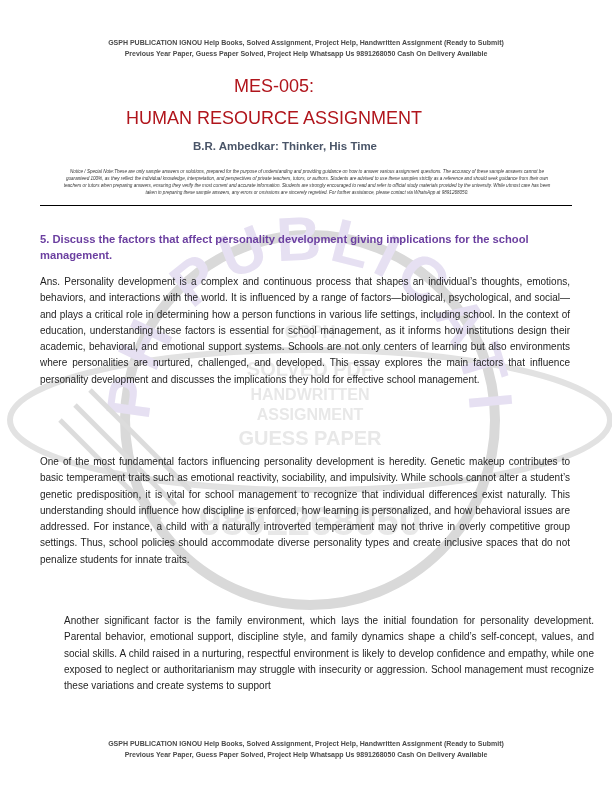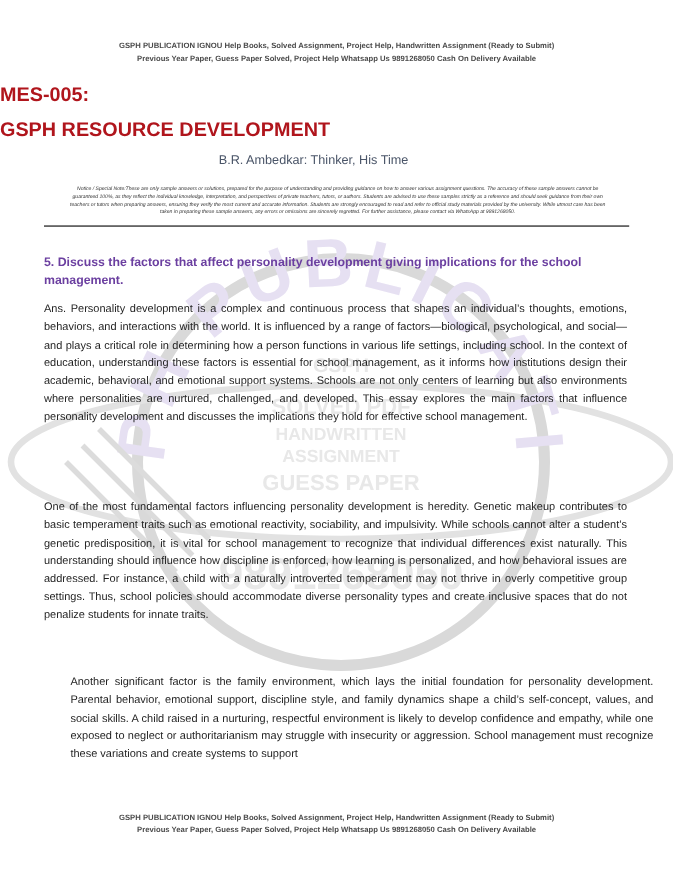--- a/index.html
+++ b/index.html
@@ -9,28 +9,28 @@
     }
     .watermark { position: absolute; left: 0; top: 0; width: 612px; height: 792px; pointer-events: none; z-index: 0; }
     .page { position: relative; z-index: 1; }
     .header-note, .footer-note {
       position: absolute; left: 0; width: 612px; text-align: center;
       font-size: 7px; font-weight: bold; color: #4a4a4a; line-height: 11px;
     }
     .header-note { top: 37px; }
     .footer-note { top: 738px; }
     .title {
-      position: absolute; left: 0; width: 548px; 
-      color: #b0151c; font-weight: bold; font-size: 18px;
+      position: absolute; left: 0; width: 548px; text-align: center;
+      color: #b0151c; font-weight: normal; font-size: 18px;
     }
     .title-code { top: 76px; }
     .title-name { top: 108px; }
     .subtitle {
       position: absolute; top: 140px; left: 0; width: 570px; text-align: center;
-      color: #4a5568; font-weight: normal; font-size: 11.5px;
+      color: #4a5568; font-weight: bold; font-size: 11.5px;
     }
     .notice {
       position: absolute; top: 168px; left: 62px; width: 490px; text-align: center;
       font-style: italic; font-size: 4.6px; line-height: 7px; color: #333;
     }
     .notice-rule {
       position: absolute; top: 205px; left: 40px; width: 532px; height: 0;
       border-top: 1px solid #000;
     }
     .question {
@@ -73,21 +73,21 @@
   </g>
 </svg>
 
 <div class="page">
   <div class="header-note">
     <div>GSPH PUBLICATION IGNOU Help Books, Solved Assignment, Project Help, Handwritten Assignment (Ready to Submit)</div>
     <div>Previous Year Paper, Guess Paper Solved, Project Help Whatsapp Us 9891268050 Cash On Delivery Available</div>
   </div>
 
   <div class="title title-code">MES-005:</div>
-  <div class="title title-name">GSPH RESOURCE DEVELOPMENT</div>
+  <div class="title title-name">HUMAN RESOURCE ASSIGNMENT</div>
   <div class="subtitle">B.R. Ambedkar: Thinker, His Time</div>
 
   <div class="notice">Notice / Special Note:These are only sample answers or solutions, prepared for the purpose of understanding and providing guidance on how to answer various assignment questions. The accuracy of these sample answers cannot be guaranteed 100%, as they reflect the individual knowledge, interpretation, and perspectives of private teachers, tutors, or authors. Students are advised to use these samples strictly as a reference and should seek guidance from their own teachers or tutors when preparing answers, ensuring they verify the most current and accurate information. Students are strongly encouraged to read and refer to official study materials provided by the university. While utmost care has been taken in preparing these sample answers, any errors or omissions are sincerely regretted. For further assistance, please contact via WhatsApp at 9891268050.</div>
   <div class="notice-rule"></div>
 
   <div class="question">5. Discuss the factors that affect personality development giving implications for the school management.</div>
 
   <div class="para p1">Ans. Personality development is a complex and continuous process that shapes an individual’s thoughts, emotions, behaviors, and interactions with the world. It is influenced by a range of factors—biological, psychological, and social—and plays a critical role in determining how a person functions in various life settings, including school. In the context of education, understanding these factors is essential for school management, as it informs how institutions design their academic, behavioral, and emotional support systems. Schools are not only centers of learning but also environments where personalities are nurtured, challenged, and developed. This essay explores the main factors that influence personality development and discusses the implications they hold for effective school management.</div>
 
   <div class="para p2"><span>One of the most fundamental factors influencing personality development is </span><b>heredity</b><span>. Genetic makeup contributes to basic temperament traits such as emotional reactivity, sociability, and impulsivity. While schools cannot alter a student’s genetic predisposition, it is vital for school management to recognize that individual differences exist naturally. This understanding should influence how discipline is enforced, how learning is personalized, and how behavioral issues are addressed. For instance, a child with a naturally introverted temperament may not thrive in overly competitive group settings. Thus, school policies should accommodate diverse personality types and create inclusive spaces that do not penalize students for innate traits.</span></div>

